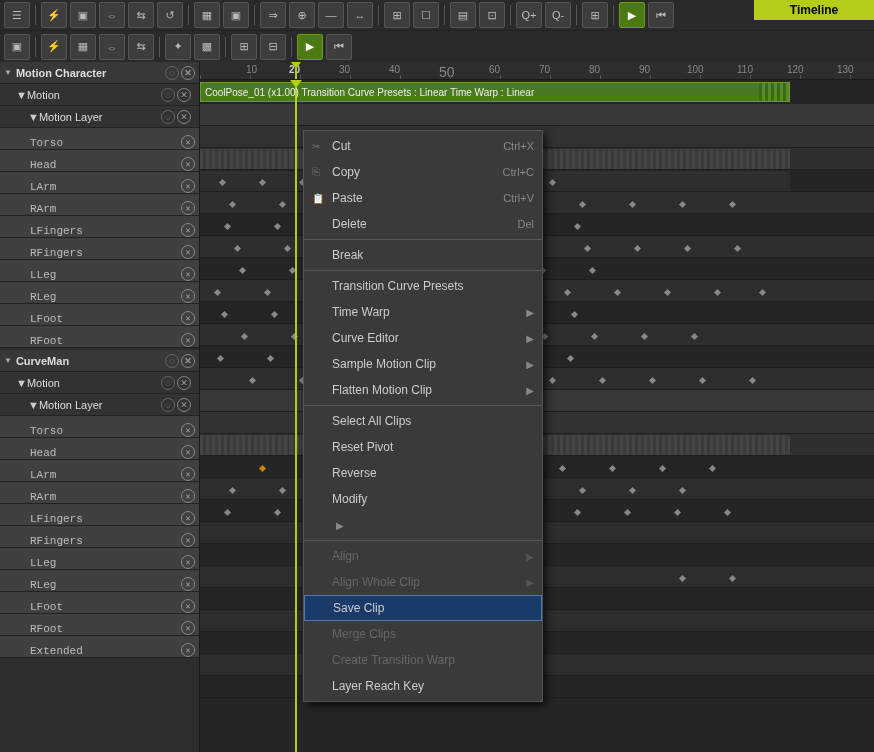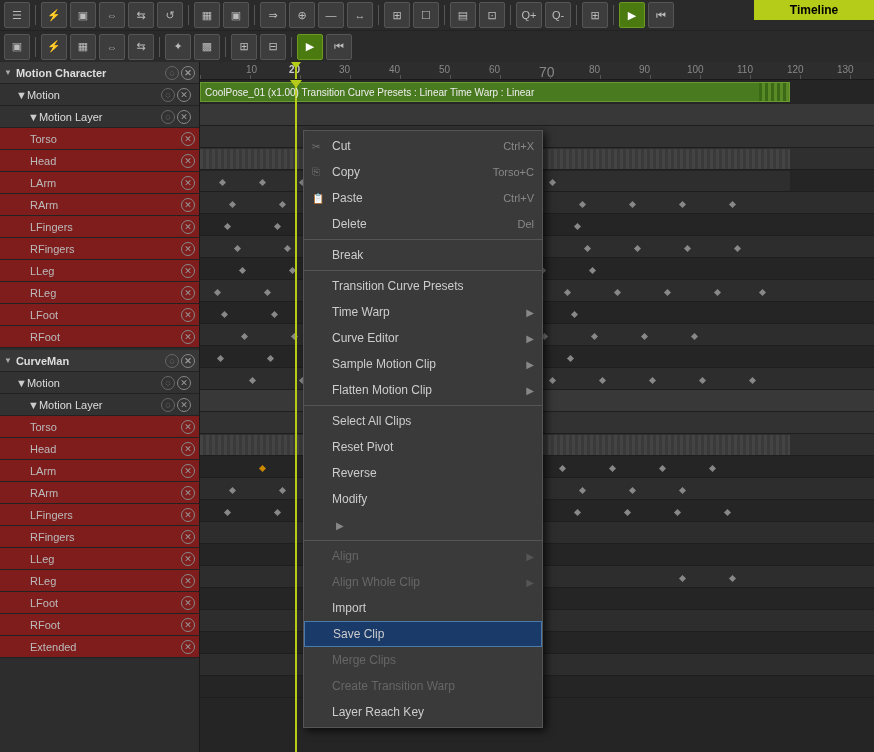--- a/index.html
+++ b/index.html
@@ -108,26 +108,27 @@
       height: 22px;
       background: #323232;
       padding: 0 4px 0 16px;
       cursor: pointer;
       border-bottom: 1px solid #222;
       font-size: 11px;
     }
 
     .leaf-row {
       display: flex;
-      align-items: center;
+      align-items: flex-end;
       height: 22px;
-      background: #7f1d1d;
+      background: #404040;
       padding: 0 4px 0 30px;
       border-bottom: 1px solid #222;
       font-size: 11px;
+      font-family: Liberation Mono, monospace;
     }
 
     .leaf-row .name {
       flex: 1;
       color: #bbb;
     }
 
     
     .timeline-content {
       position: absolute;
@@ -503,23 +504,23 @@
 <div class="timeline-ruler">
   <div style="position:relative;width:100%;height:100%">
 
     <div style="position:absolute;left:95px;top:0;width:2px;height:100%;background:#b5cc18;z-index:5">
       <div style="position:absolute;top:0;left:-4px;width:0;height:0;border-left:5px solid transparent;border-right:5px solid transparent;border-top:7px solid #b5cc18;"></div>
     </div>
     <span style="position:absolute;left:46px;top:2px;color:#888;font-size:10px">10</span>
     <span style="position:absolute;left:89px;top:2px;color:#ccc;font-size:10px;font-weight:bold">20</span>
     <span style="position:absolute;left:139px;top:2px;color:#888;font-size:10px">30</span>
     <span style="position:absolute;left:189px;top:2px;color:#888;font-size:10px">40</span>
-    <span style="position:absolute;left:239px;top:2px;color:#888;font-size:10px">50</span>
+    <span style="position:absolute;left:239px;top:2px;color:#888;font-size:14px">50</span>
     <span style="position:absolute;left:289px;top:2px;color:#888;font-size:10px">60</span>
-    <span style="position:absolute;left:339px;top:2px;color:#888;font-size:14px">70</span>
+    <span style="position:absolute;left:339px;top:2px;color:#888;font-size:10px">70</span>
     <span style="position:absolute;left:389px;top:2px;color:#888;font-size:10px">80</span>
     <span style="position:absolute;left:439px;top:2px;color:#888;font-size:10px">90</span>
     <span style="position:absolute;left:487px;top:2px;color:#888;font-size:10px">100</span>
     <span style="position:absolute;left:537px;top:2px;color:#888;font-size:10px">110</span>
     <span style="position:absolute;left:587px;top:2px;color:#888;font-size:10px">120</span>
     <span style="position:absolute;left:637px;top:2px;color:#888;font-size:10px">130</span>
 
     <div style="position:absolute;bottom:0;left:0;right:0;height:4px;background:repeating-linear-gradient(90deg, #555 0px, #555 1px, transparent 1px, transparent 50px)"></div>
   </div>
 </div>
@@ -760,21 +761,21 @@
 <div class="context-menu">
 
   <div class="menu-item">
     <span style="width:20px;color:#777;font-size:10px">✂</span>
     <span class="label">Cut</span>
     <span class="shortcut">Ctrl+X</span>
   </div>
   <div class="menu-item">
     <span style="width:20px;color:#777;font-size:10px">⎘</span>
     <span class="label">Copy</span>
-    <span class="shortcut">Torso+C</span>
+    <span class="shortcut">Ctrl+C</span>
   </div>
   <div class="menu-item">
     <span style="width:20px;color:#777;font-size:10px">📋</span>
     <span class="label">Paste</span>
     <span class="shortcut">Ctrl+V</span>
   </div>
   <div class="menu-item">
     <span style="width:20px"></span>
     <span class="label">Delete</span>
     <span class="shortcut">Del</span>
@@ -834,24 +835,20 @@
   <div class="menu-item disabled">
     <span style="width:20px"></span>
     <span class="label">Align</span>
     <span class="arrow" style="color:#555">▶</span>
   </div>
   <div class="menu-item disabled">
     <span style="width:20px"></span>
     <span class="label">Align Whole Clip</span>
     <span class="arrow" style="color:#555">▶</span>
   </div>
-  <div class="menu-item">
-    <span style="width:20px"></span>
-    <span class="label">Import</span>
-  </div>
   <div class="menu-item highlighted">
     <span style="width:20px"></span>
     <span class="label">Save Clip</span>
   </div>
   <div class="menu-item disabled">
     <span style="width:20px"></span>
     <span class="label">Merge Clips</span>
   </div>
   <div class="menu-item disabled">
     <span style="width:20px"></span>

